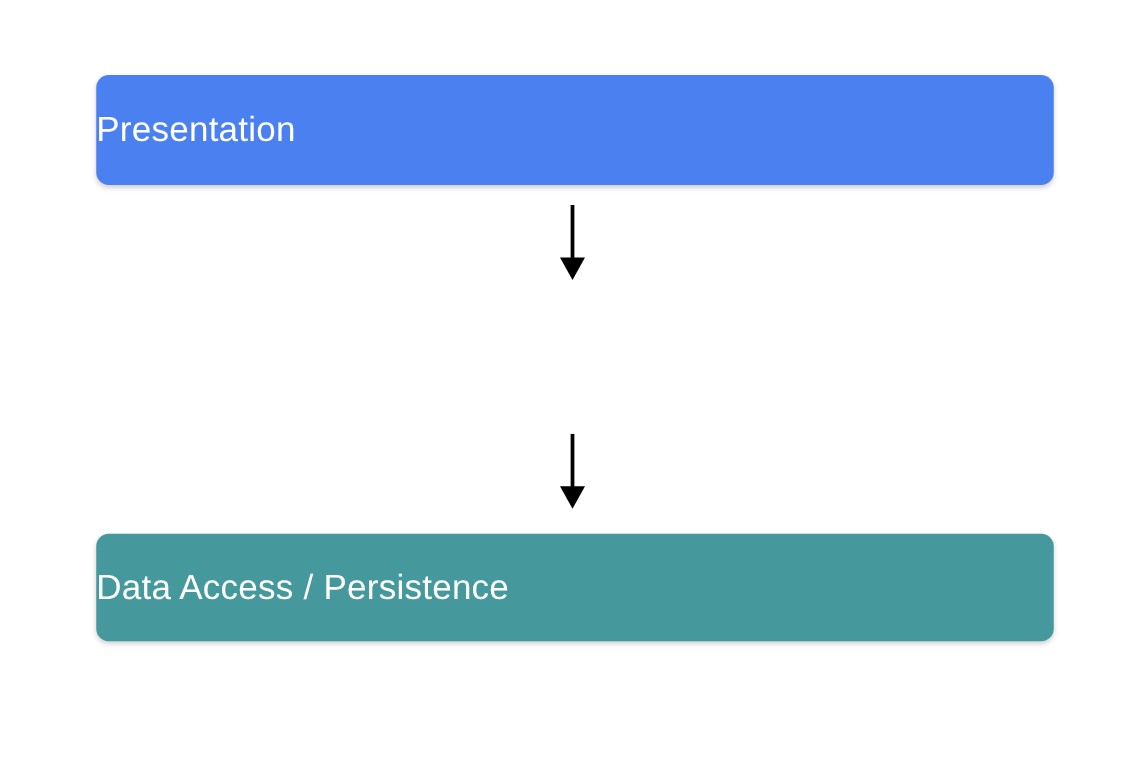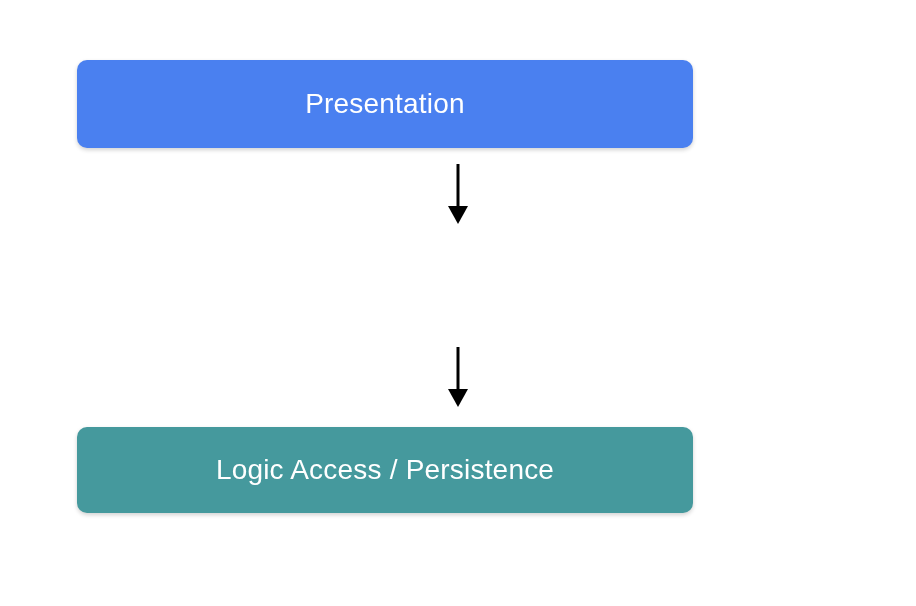--- a/index.html
+++ b/index.html
@@ -11,26 +11,26 @@
   .canvas {
     position: relative;
     width: 916px;
     height: 606px;
     background: #ffffff;
     overflow: hidden;
   }
   .layer-box {
     position: absolute;
     left: 77px;
-    width: 616px;
+    width: 766px;
     height: 88px;
     border-radius: 10px;
     display: flex;
     align-items: center;
-    justify-content: center;
+    justify-content: flex-start;
     box-shadow: 0 2px 4px rgba(0,0,0,0.18);
   }
   .layer-box.pos-0 { top: 60px; }
   .layer-box.pos-1 { top: 240px; }
   .layer-box.pos-2 { top: 427px; height: 86px; }
   .layer-label {
     font-size: 28px;
     font-weight: 400;
     letter-spacing: 0.2px;
     white-space: nowrap;
@@ -64,16 +64,16 @@
 
 
   <div class="arrow pos-1" style="color: rgb(0, 0, 0);">
     <svg width="28" height="60" viewBox="0 0 28 60">
       <line x1="14" y1="0" x2="14" y2="44" stroke="currentColor" stroke-width="3"></line>
       <polygon points="4,42 24,42 14,60" fill="currentColor"></polygon>
     </svg>
   </div>
 
   <div class="layer-box pos-2" style="background-color: rgb(69, 153, 157);">
-    <span class="layer-label" style="color: rgb(255, 255, 255);">Logic Access / Persistence</span>
+    <span class="layer-label" style="color: rgb(255, 255, 255);">Data Access / Persistence</span>
   </div>
 
 </div>
 
 </body></html>

